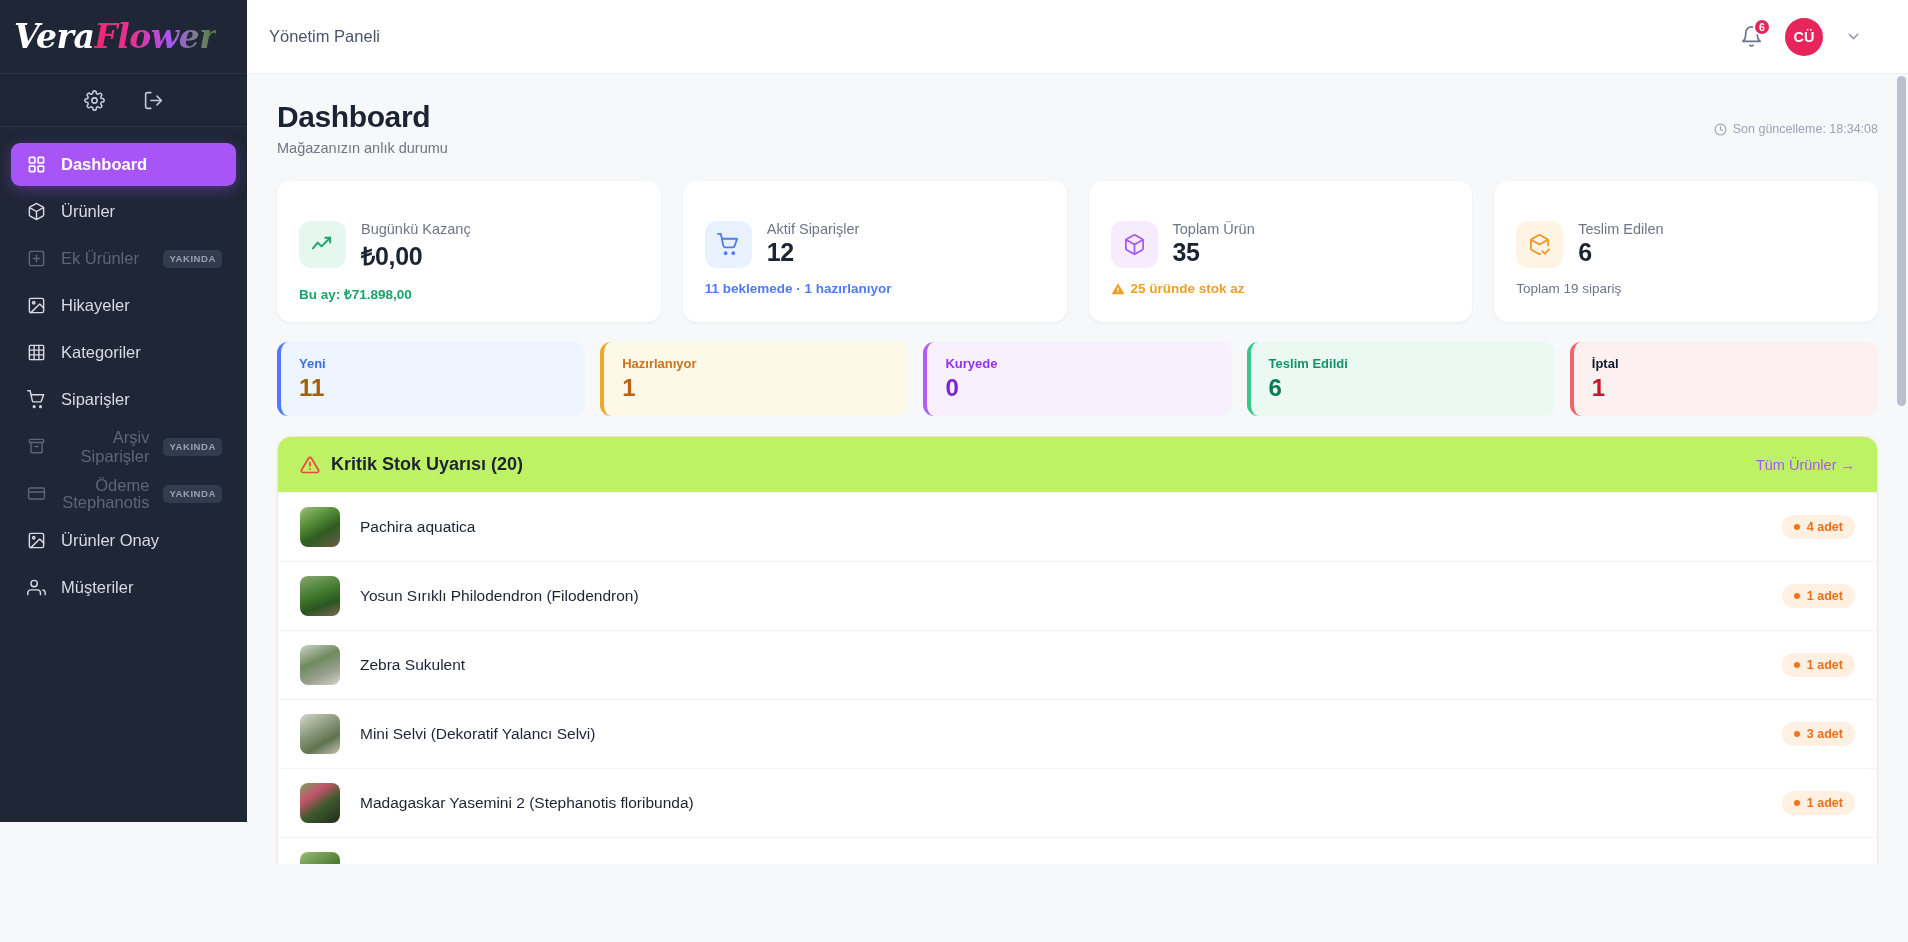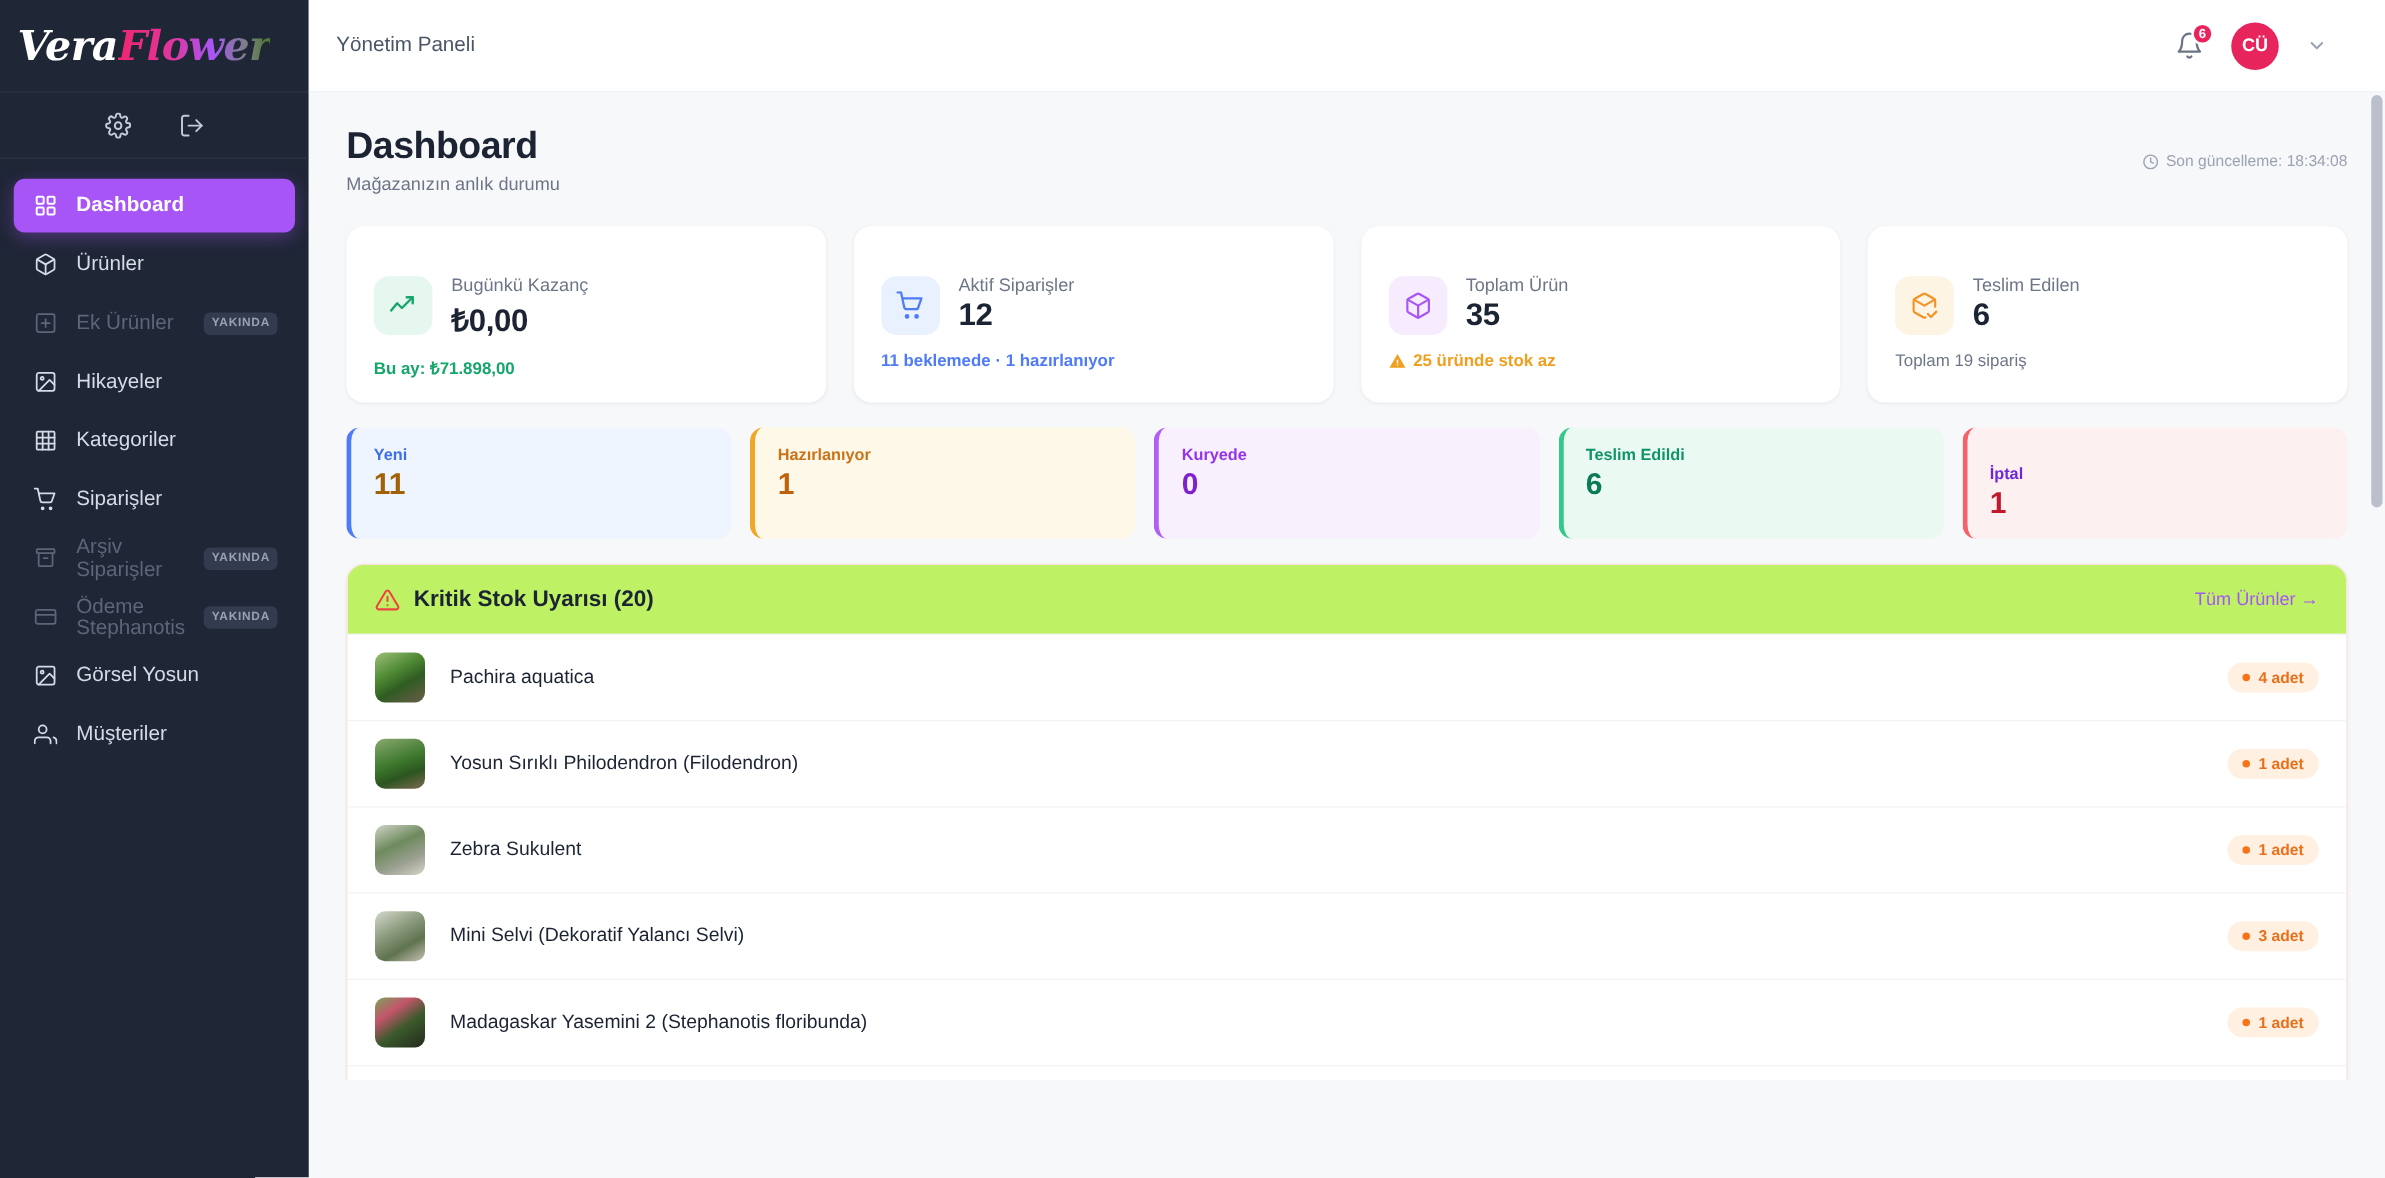--- a/index.html
+++ b/index.html
@@ -9,21 +9,22 @@
     background: #f7f8fa;
     overflow: hidden;
   }
   .app { display: flex; width: 1908px; height: 942px; position: relative; }
 
   
   .sidebar {
     width: 247px; flex: 0 0 247px;
     background: #1f2636;
     display: flex; flex-direction: column;
-    height: 942px;
+    height: 822px;
+    text-align: right;
   }
   .brand {
     height: 74px; display: flex; align-items: center; padding-left: 14px;
     border-bottom: 1px solid #2b3346;
   }
   .brand-logo {
     font-family: "DejaVu Serif", serif;
     font-size: 33px; font-style: italic; font-weight: 700;
     letter-spacing: -0.5px;
     white-space: nowrap;
@@ -245,21 +246,21 @@
       </div>
 
       <div class="nav-item">
         <span class="nv-ico">
           <svg width="19" height="19" viewBox="0 0 24 24" fill="none" stroke="currentColor" stroke-width="1.8" stroke-linecap="round" stroke-linejoin="round">
               <rect x="3" y="3" width="18" height="18" rx="2"></rect>
               <circle cx="8.5" cy="8.5" r="1.5"></circle>
               <polyline points="21 15 16 10 5 21"></polyline>
             </svg>
         </span>
-        <span class="nav-label">Görsel Yosun</span>
+        <span class="nav-label">Ürünler Onay</span>
       </div>
 
       <div class="nav-item">
         <span class="nv-ico">
           <svg width="19" height="19" viewBox="0 0 24 24" fill="none" stroke="currentColor" stroke-width="1.8" stroke-linecap="round" stroke-linejoin="round">
               <path d="M17 21v-2a4 4 0 0 0-4-4H5a4 4 0 0 0-4 4v2"></path>
               <circle cx="9" cy="7" r="4"></circle>
               <path d="M23 21v-2a4 4 0 0 0-3-3.87"></path>
             </svg>
         </span>
@@ -394,21 +395,21 @@
           </div>
           <div class="status-card" style="background:#f9f0fe;border-left-color:#b05ef6;">
             <div class="status-label" style="color:#9333ea;">Kuryede</div>
             <div class="status-value" style="color:#7e22ce;">0</div>
           </div>
           <div class="status-card" style="background:#eafaf2;border-left-color:#34c98a;">
             <div class="status-label" style="color:#11936a;">Teslim Edildi</div>
             <div class="status-value" style="color:#0b7a56;">6</div>
           </div>
           <div class="status-card" style="background:#fdf0f1;border-left-color:#f4616b;">
-            <div class="status-label" style="color:#6d28d9;margin-top:15px;">İptal</div>
+            <div class="status-label" style="color:#0f172a;">İptal</div>
             <div class="status-value" style="color:#bf1b2c;">1</div>
           </div>
         </section>
 
         <section class="panel">
           <div class="panel-head">
             <div class="panel-title">
               <svg width="20" height="20" viewBox="0 0 24 24" fill="none" stroke="#ef4444" stroke-width="2" stroke-linecap="round" stroke-linejoin="round">
                   <path d="M10.29 3.86 1.82 18a2 2 0 0 0 1.71 3h16.94a2 2 0 0 0 1.71-3L13.71 3.86a2 2 0 0 0-3.42 0z"></path>
                   <line x1="12" y1="9" x2="12" y2="13"></line>

